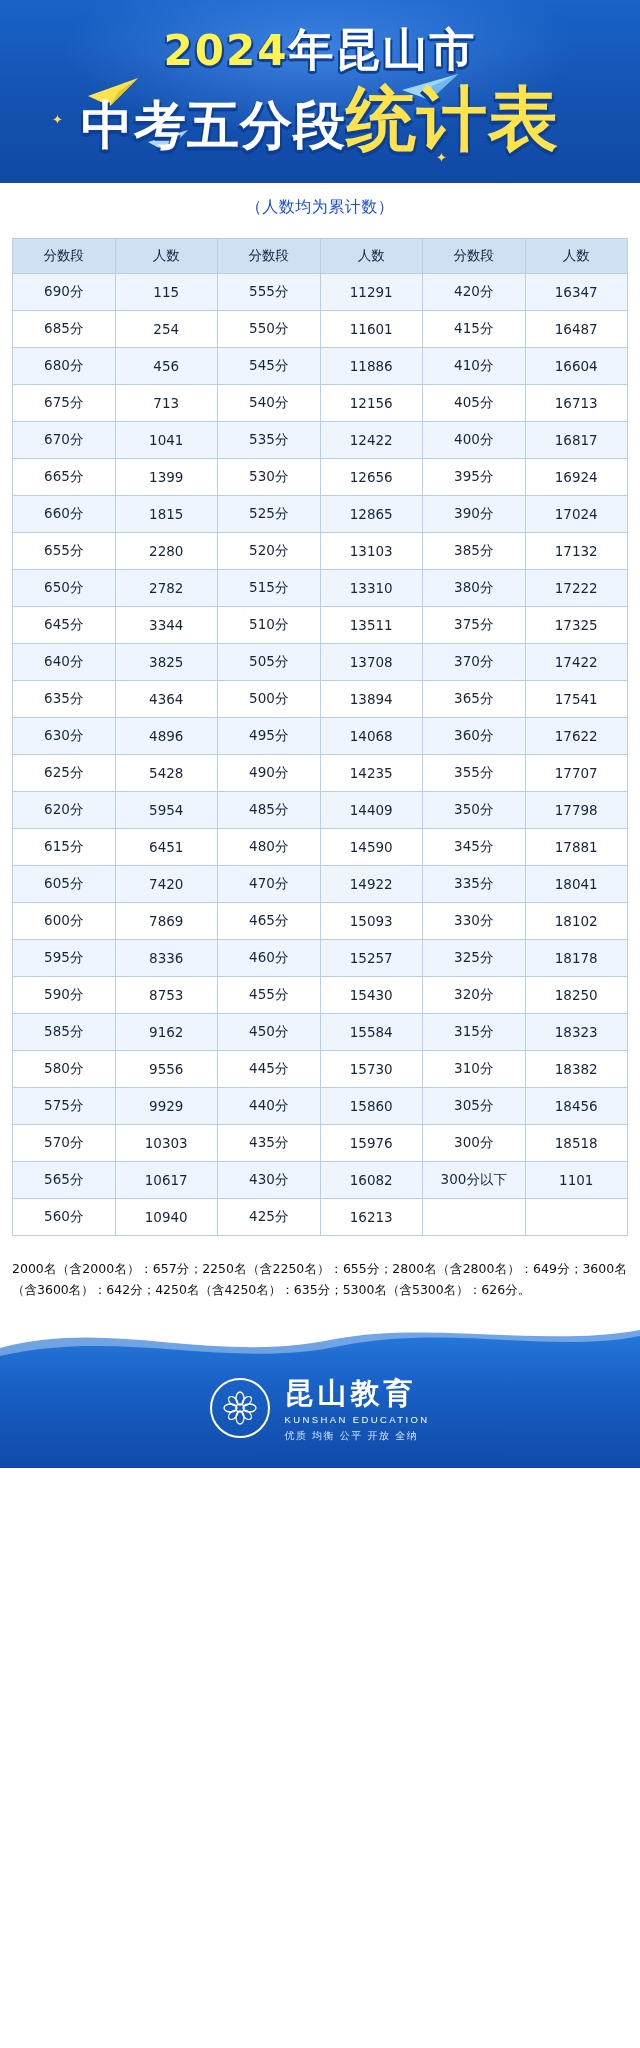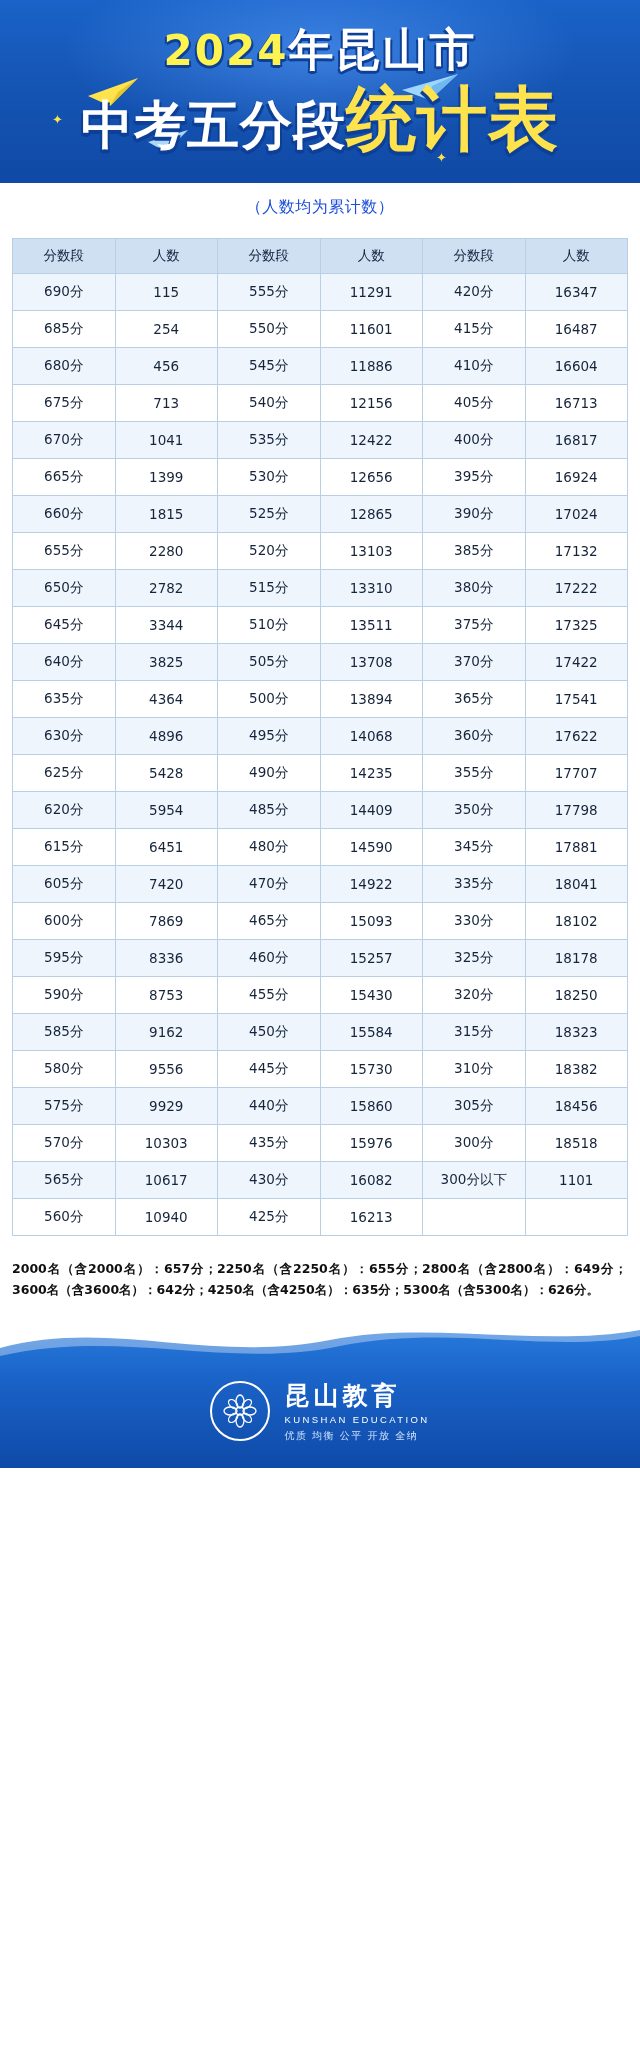--- a/index.html
+++ b/index.html
@@ -137,21 +137,21 @@
     background: #ffffff;
   }
 
   
   .note {
     margin: 12px 13px 0 12px;
     font-family: "DejaVu Sans", sans-serif;
     font-size: 12.5px;
     line-height: 1.7;
     color: #101010;
-    font-weight: bold;
+    font-weight: normal;
     text-align: justify;
   }
 
   
   .footer {
     margin-top: 18px;
     position: relative;
     background: linear-gradient(180deg, #2b7fe0 0%, #1a63c8 40%, #0f4aa8 100%);
     height: 150px;
     overflow: hidden;
@@ -183,21 +183,21 @@
     justify-content: center;
   }
   .footer-text {
     display: flex;
     flex-direction: column;
     align-items: flex-start;
     line-height: 1.25;
   }
   .f-cn {
     font-family: "DejaVu Sans", sans-serif;
-    font-size: 25px;
+    font-size: 29px;
     font-weight: bold;
     color: #ffffff;
     letter-spacing: 4px;
   }
   .f-en {
     font-family: "Liberation Sans", sans-serif;
     font-size: 9.5px;
     color: #ffffff;
     letter-spacing: 2.4px;
     margin-top: 3px;

